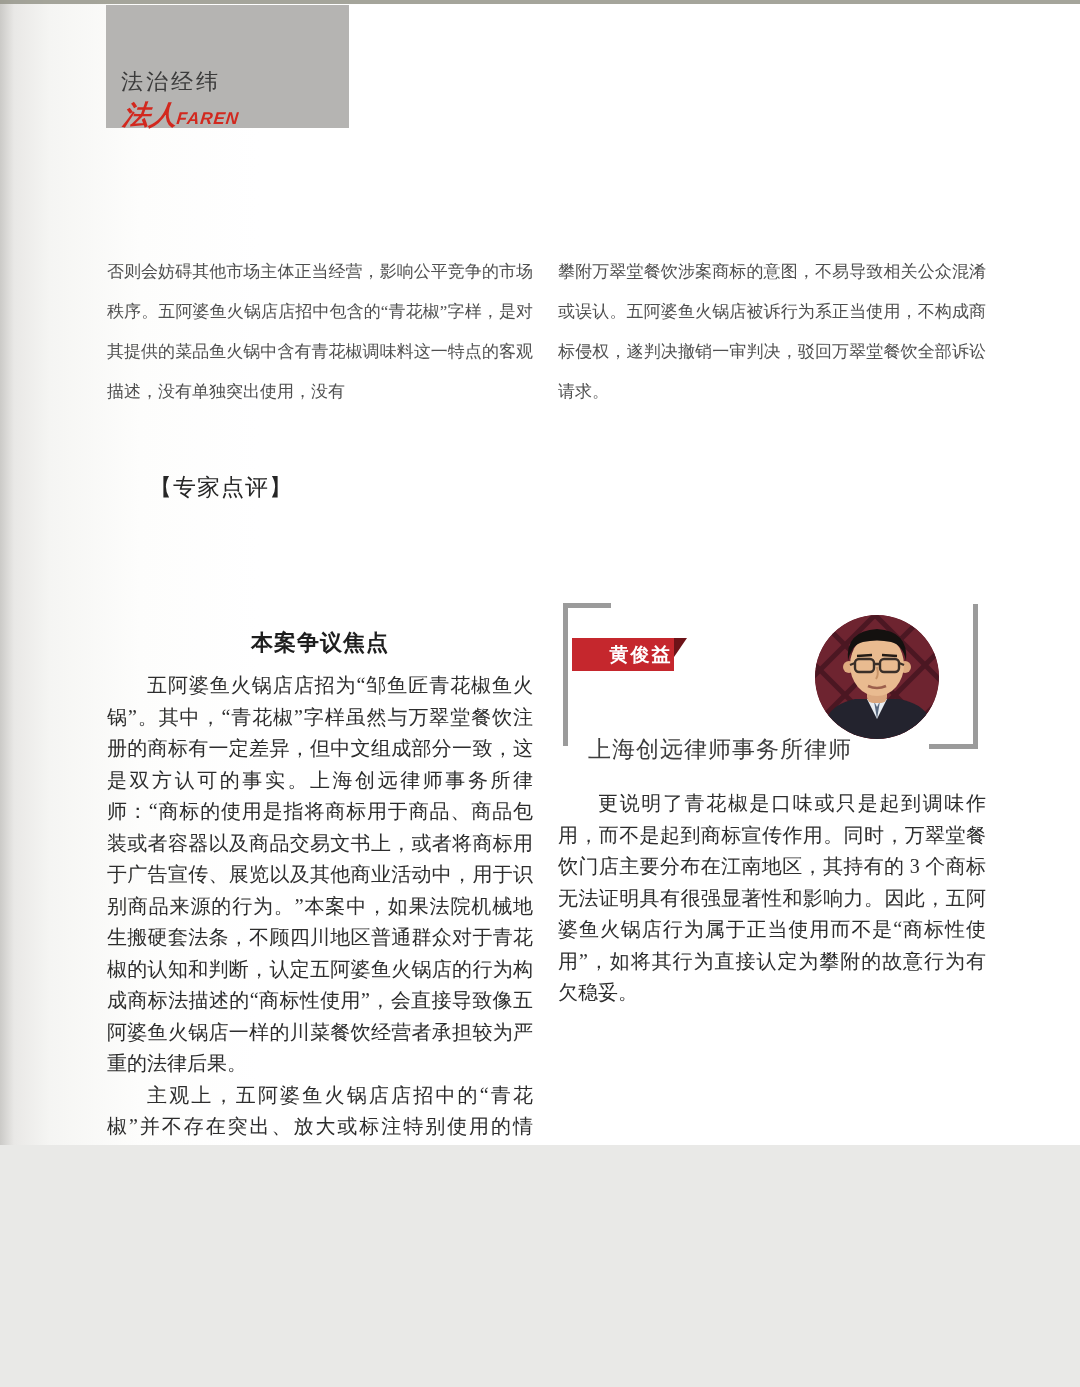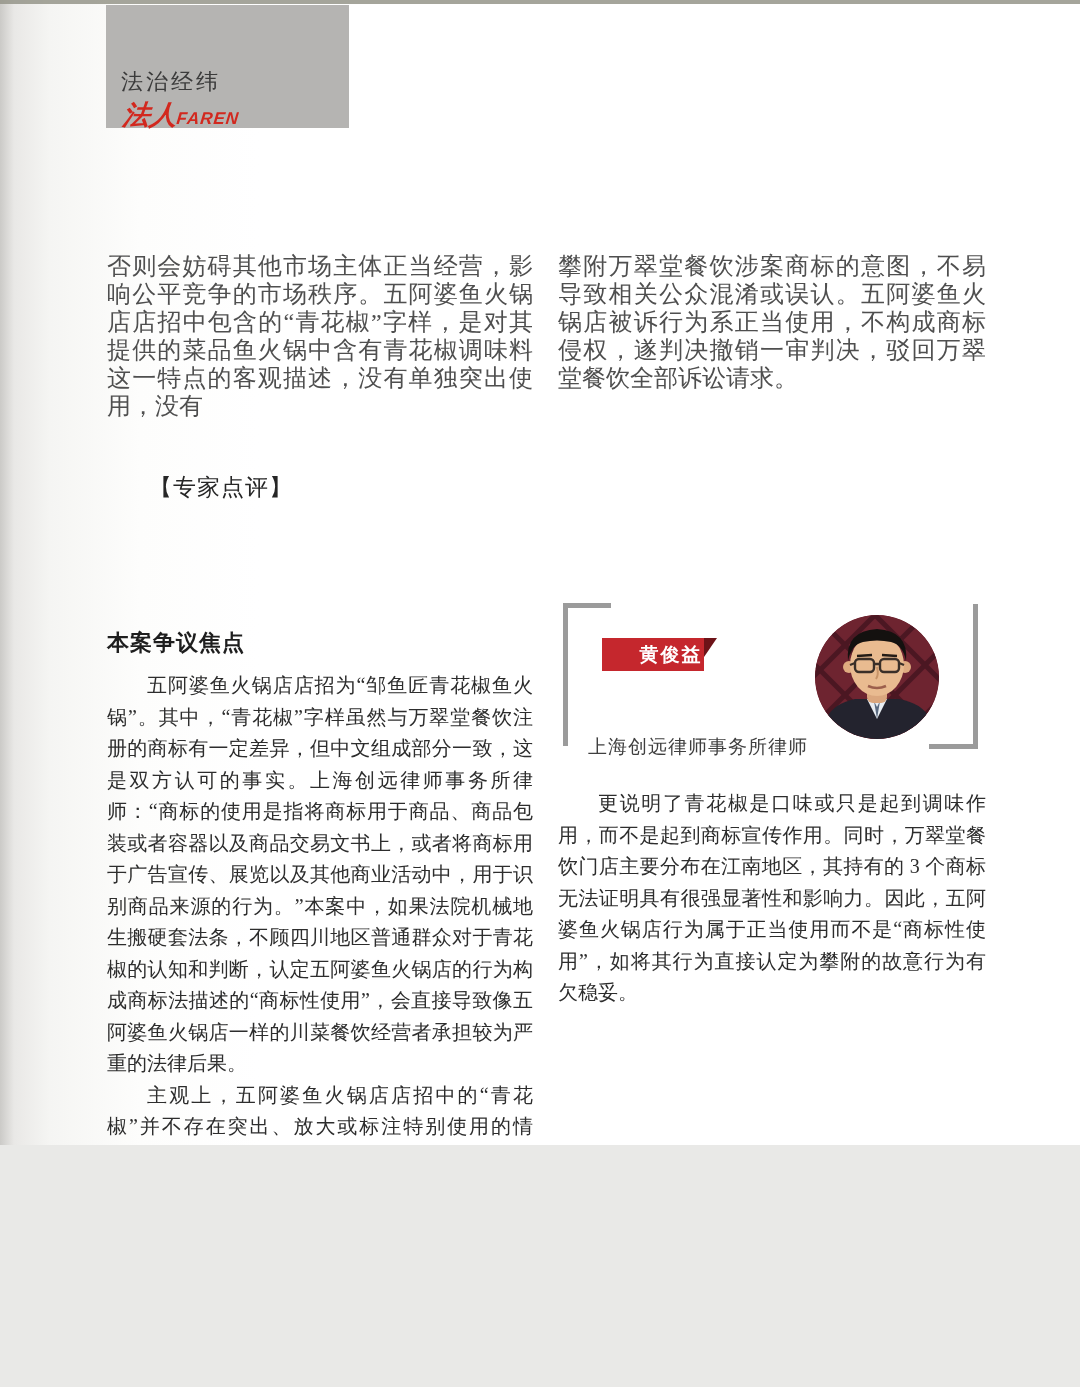--- a/index.html
+++ b/index.html
@@ -34,39 +34,39 @@
     color: #d2281e; font-weight: 700; font-style: italic;
     transform: skewX(-6deg); transform-origin: left bottom;
     white-space: nowrap;
   }
   .brand-cn { font-size: 27px; font-family: "Liberation Sans", "DejaVu Sans", sans-serif; }
   .brand-en { font-size: 17px; letter-spacing: 1px; font-family: "Liberation Sans", "DejaVu Sans", sans-serif; }
 
   
   .intro-col {
     position: absolute; top: 252px;
-    font-size: 24px; line-height: 28px; color: #4f4f4f;
+    font-size: 17px; line-height: 40px; color: #4f4f4f;
     text-align: justify;
   }
   .intro-left  { left: 107px; width: 426px; }
   .intro-right { left: 558px; width: 428px; }
 
   
   .kicker {
     position: absolute; left: 106px; top: 472px;
     font-size: 23px; color: #262626; letter-spacing: 1px; margin-left: 43px;
   }
   .main-title {
     position: absolute; left: 104px; top: 503px;
     font-size: 33px; font-weight: 700; color: #1b1b1b; letter-spacing: 2px;
     font-family: "Liberation Sans", "DejaVu Sans", sans-serif;
   }
   .sub-heading {
     position: absolute; left: 107px; top: 628px; width: 426px;
-    text-align: left; font-size: 22px; font-weight: 700; color: #1e1e1e;
+    text-align: center; font-size: 22px; font-weight: 700; color: #1e1e1e;
     letter-spacing: 1px;
   }
 
   .body-col {
     position: absolute;
     font-size: 20px; line-height: 31.5px; color: #2d2d2d;
     text-align: justify;
   }
   .body-col p { text-indent: 2em; }
   .col-left  { left: 107px; top: 670px;  width: 426px; }
@@ -76,34 +76,34 @@
   .expert-card { position: absolute; left: 560px; top: 600px; width: 420px; height: 150px; }
   .bracket-tl {
     position: absolute; left: 3px; top: 3px; width: 48px; height: 143px;
     border-left: 5px solid #9b9b9b; border-top: 5px solid #9b9b9b;
   }
   .bracket-br {
     position: absolute; right: 2px; top: 4px; width: 49px; height: 145px;
     border-right: 5px solid #9b9b9b; border-bottom: 5px solid #9b9b9b;
   }
   .expert-badge {
-    position: absolute; left: 42px; top: 38px; width: 102px; height: 33px;
+    position: absolute; left: 12px; top: 38px; width: 102px; height: 33px;
     background: #c5272d; color: #ffffff;
     display: flex; align-items: center; justify-content: center;
     font-size: 19px; font-weight: 700; letter-spacing: 2px;
     font-family: "Liberation Sans", "DejaVu Sans", sans-serif;
     padding-left: 36px;
   }
   .badge-fold {
     position: absolute; right: -13px; top: 0; width: 0; height: 0;
     border-top: 19px solid #6d1318; border-right: 13px solid transparent;
   }
   .expert-title {
     position: absolute; left: 28px; top: 86px;
-    font-size: 19px; color: #3f3f3f; letter-spacing: 1px;
+    font-size: 23px; color: #3f3f3f; letter-spacing: 1px;
     font-family: Liberation Sans, sans-serif;
     margin-top: 48px;
   }
   .expert-photo {
     position: absolute; left: 255px; top: 15px; width: 124px; height: 124px;
     border-radius: 50%; overflow: hidden; background: #6e2430;
   }
   .expert-photo svg { display: block; }
 
   

